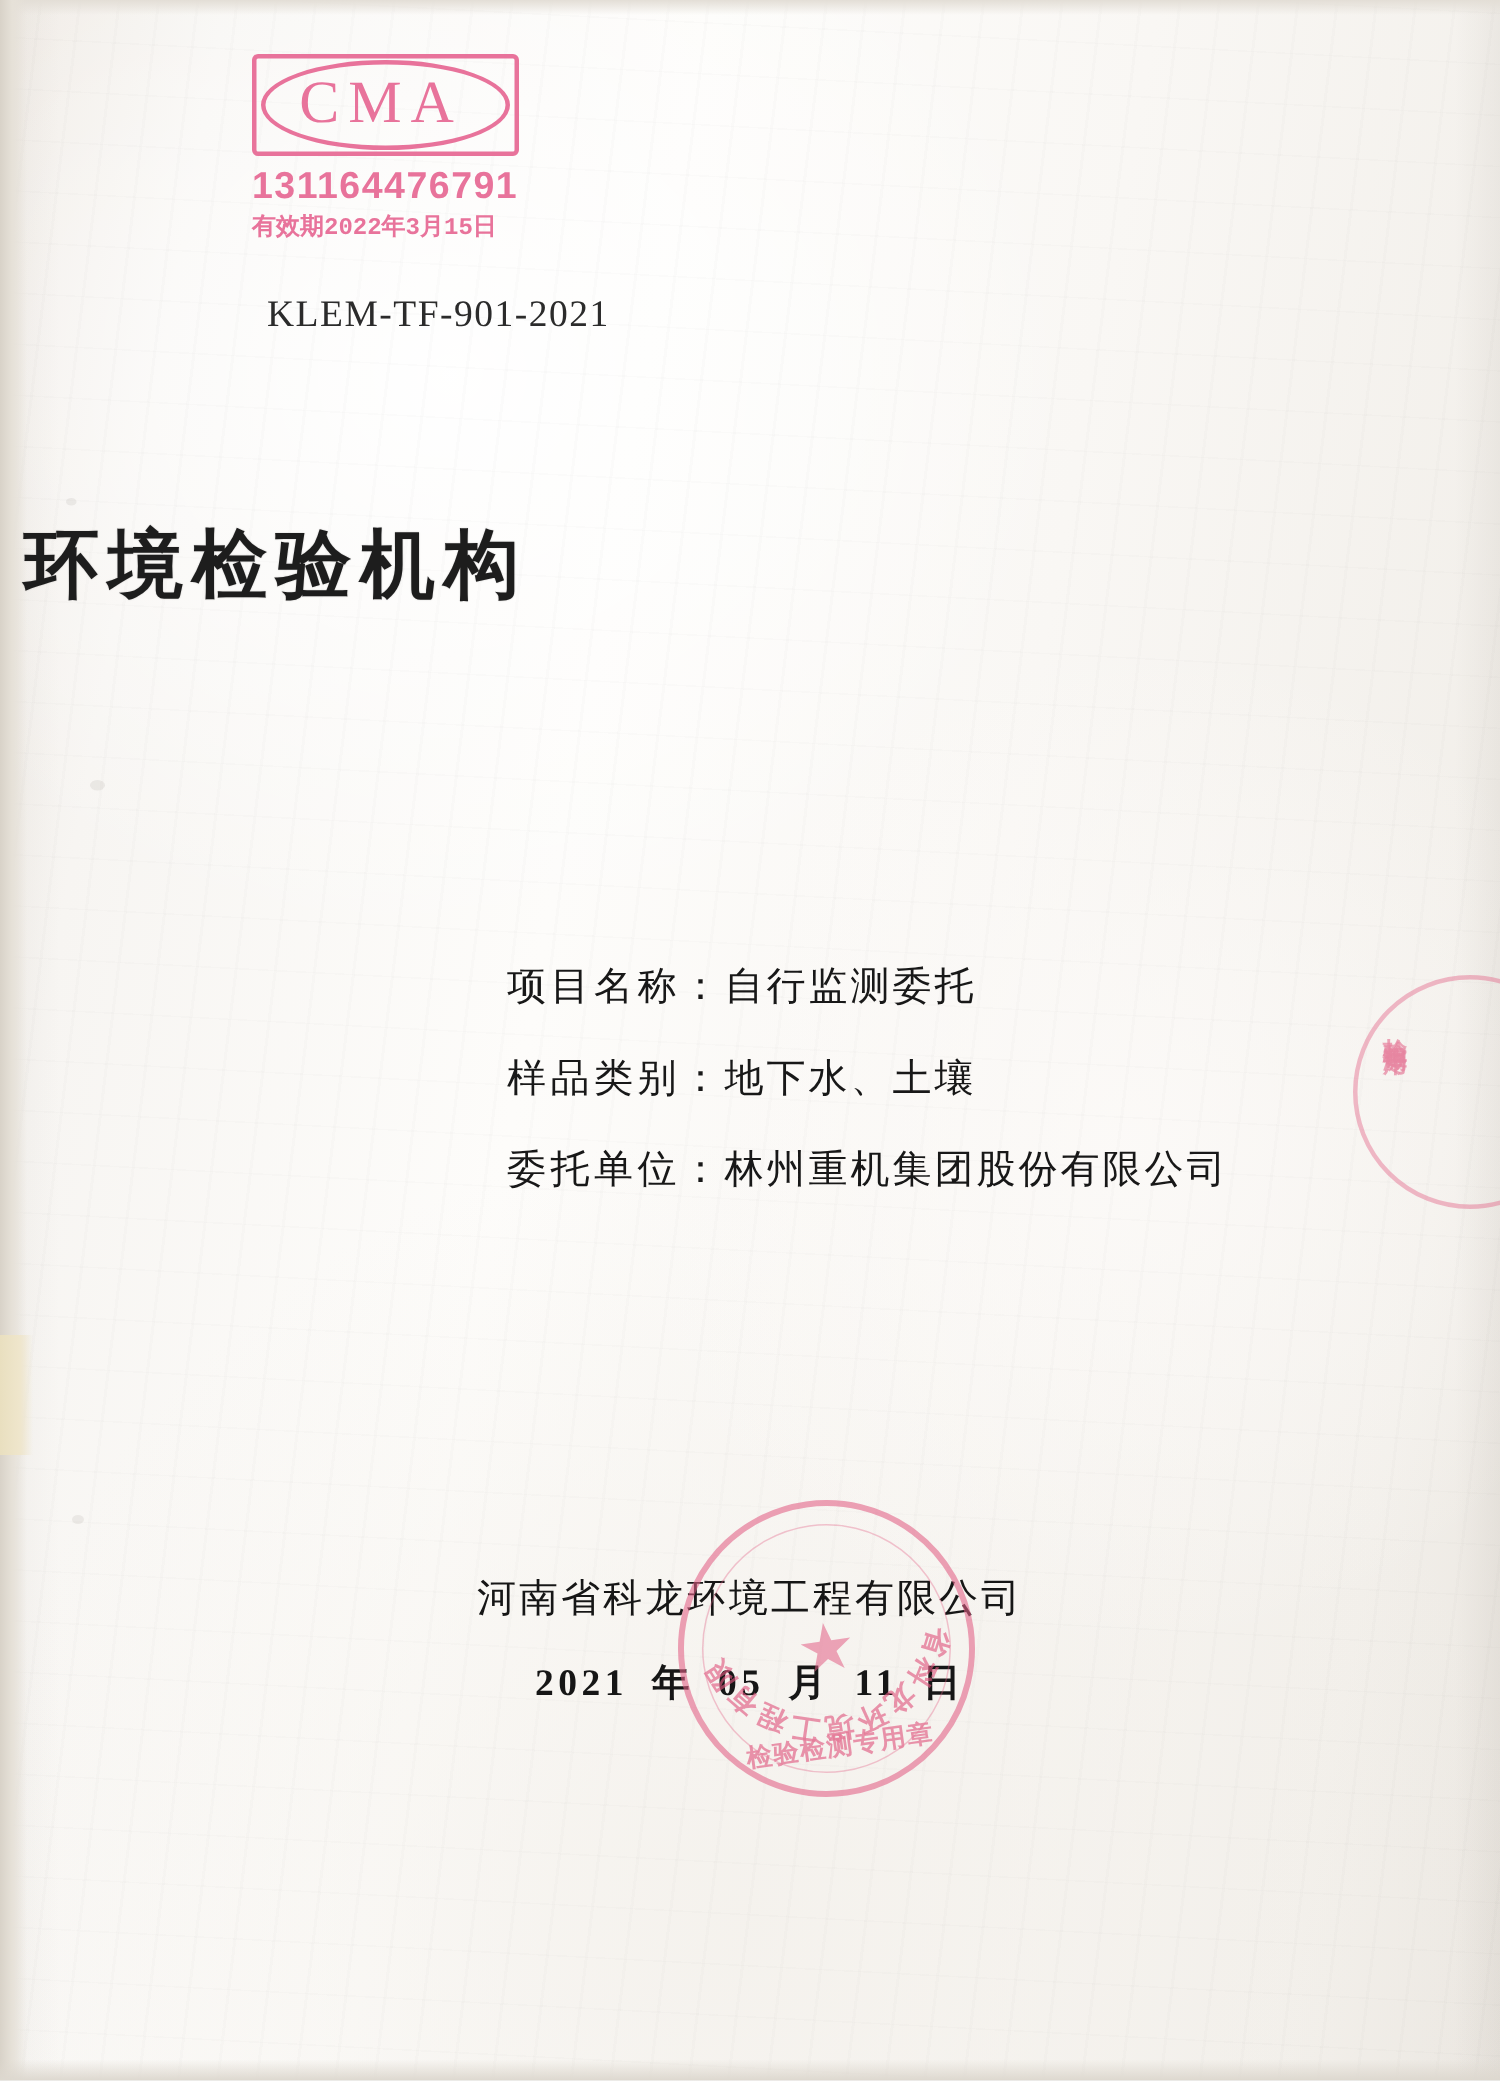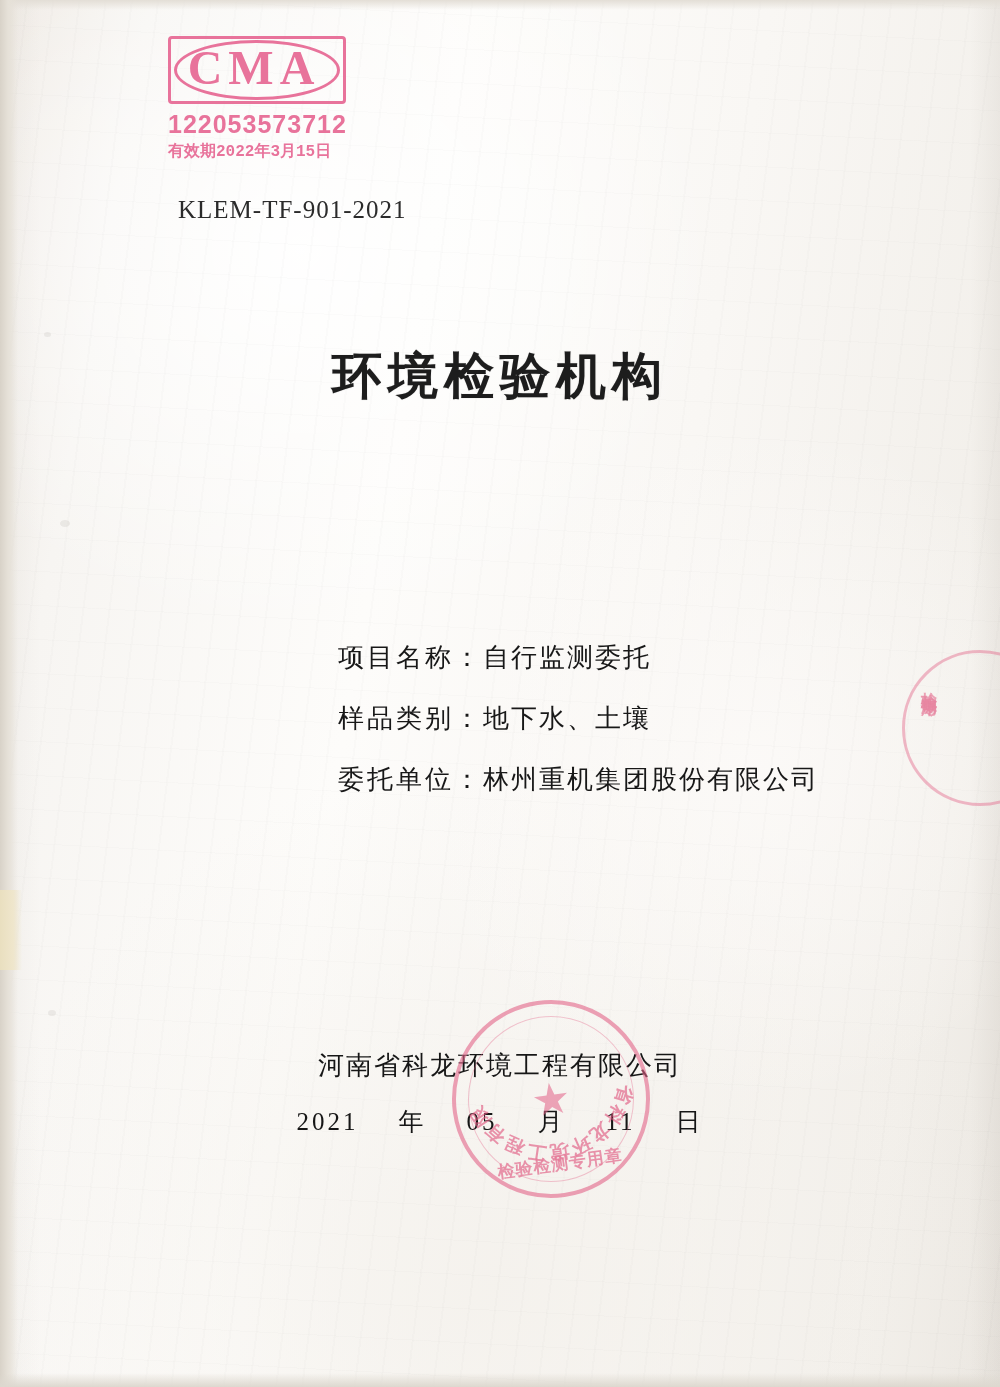--- a/index.html
+++ b/index.html
@@ -96,22 +96,22 @@
   }
   .cma-text {
     position: absolute;
     left: 0; top: 0;
     width: 172px;
     height: 66px;
     display: flex;
     align-items: center;
     justify-content: center;
     font-family: "Liberation Serif", serif;
-    font-weight: bold;
-    font-size: 48px;
+    font-weight: normal;
+    font-size: 40px;
     letter-spacing: 6px;
     color: #e8739b;
   }
   .cma-line {
     margin-top: 4px;
     font-size: 25px;
     font-weight: bold;
     letter-spacing: 1px;
     color: #e8739b;
     font-family: "Liberation Sans", sans-serif;
@@ -134,21 +134,21 @@
     color: #2b2b2b;
     letter-spacing: 1px;
   }
 
   
   .title-wrap {
     position: absolute;
     left: 0;
     right: 0;
     top: 340px;
-    text-align: center;
+    padding-left: 16px;
   }
   .title-line {
     font-family: "Liberation Serif", "DejaVu Serif", serif;
     font-weight: bold;
     font-size: 50px;
     letter-spacing: 6px;
     color: #1d1d1d;
     line-height: 1.45;
     text-shadow: 0 0 1px rgba(0,0,0,0.25);
   }
@@ -183,21 +183,21 @@
     font-family: "Liberation Serif", "DejaVu Serif", serif;
     font-size: 26px;
     letter-spacing: 2px;
   }
   .footer-date {
     margin-top: 22px;
     font-family: "Liberation Serif", "DejaVu Serif", serif;
     font-size: 25px;
     letter-spacing: 3px;
   }
-  .footer-date span { margin: 0 20px; }
+  .footer-date span { margin: 0 8px; font-weight: bold; }
 
   
   .seal {
     position: absolute;
     left: 452px;
     top: 1000px;
     width: 190px;
     height: 190px;
     border-radius: 50%;
     border: 4px solid rgba(226, 96, 134, 0.75);
@@ -294,21 +294,21 @@
   <div class="smudge" style="left:60px; top:520px; width:10px; height:7px;"></div>
   <div class="smudge" style="left:48px; top:1010px; width:8px; height:6px;"></div>
   <div class="smudge" style="left:44px; top:332px; width:7px; height:5px;"></div>
 
   <div class="cma-block">
     <div class="cma-oval-wrap">
       <div class="cma-rect"></div>
       <div class="cma-oval"></div>
       <div class="cma-text">CMA</div>
     </div>
-    <div class="cma-line">122053573712</div>
+    <div class="cma-line">131164476791</div>
     <div class="cma-line2">有效期2022年3月15日</div>
   </div>
 
   <div class="doc-code">KLEM-TF-901-2021</div>
 
   <div class="title-wrap">
     <div class="title-line">环境检验机构</div>
   </div>
 
   <div class="info">

